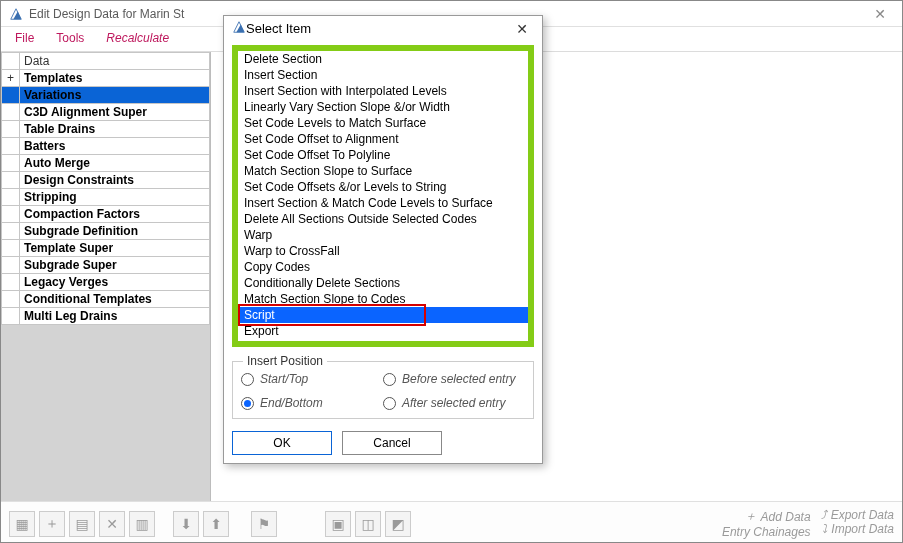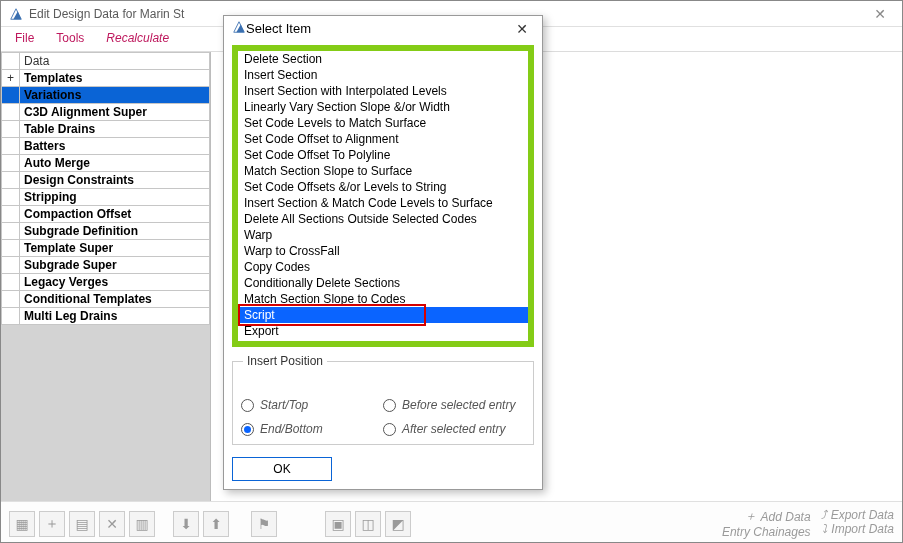--- a/index.html
+++ b/index.html
@@ -161,21 +161,20 @@
     position: absolute;
     top: -8px; left: 10px;
     background: #fff;
     padding: 0 4px;
     color: #333;
   }
   .radios {
     display: grid;
     grid-template-columns: 1fr 1fr;
     row-gap: 10px;
-    margin-top: 26px;
   }
   .radio {
     display: flex; align-items: center; gap: 6px;
     font-style: italic;
     color: #555;
   }
   .radio .dot {
     width: 13px; height: 13px; border-radius: 50%;
     border: 1px solid #555; background: #fff;
     display: inline-flex; align-items: center; justify-content: center;
@@ -255,21 +254,21 @@
           <tr>
             <td class="expcol"></td>
             <td class="bold">Design Constraints</td>
           </tr>
           <tr>
             <td class="expcol"></td>
             <td class="bold">Stripping</td>
           </tr>
           <tr>
             <td class="expcol"></td>
-            <td class="bold">Compaction Offset</td>
+            <td class="bold">Compaction Factors</td>
           </tr>
           <tr>
             <td class="expcol"></td>
             <td class="bold">Subgrade Definition</td>
           </tr>
           <tr>
             <td class="expcol"></td>
             <td class="bold">Template Super</td>
           </tr>
           <tr>
@@ -387,16 +386,17 @@
           </label>
           <label class="radio">
             <span class="dot" id="r-after"></span>
             <span>After selected entry</span>
           </label>
         </div>
       </div>
 
       <div class="dlg-buttons">
         <span class="btn primary">OK</span>
+        <span class="btn">Cancel</span>
       </div>
     </div>
   </div>
 </div>
 
 </body></html>

